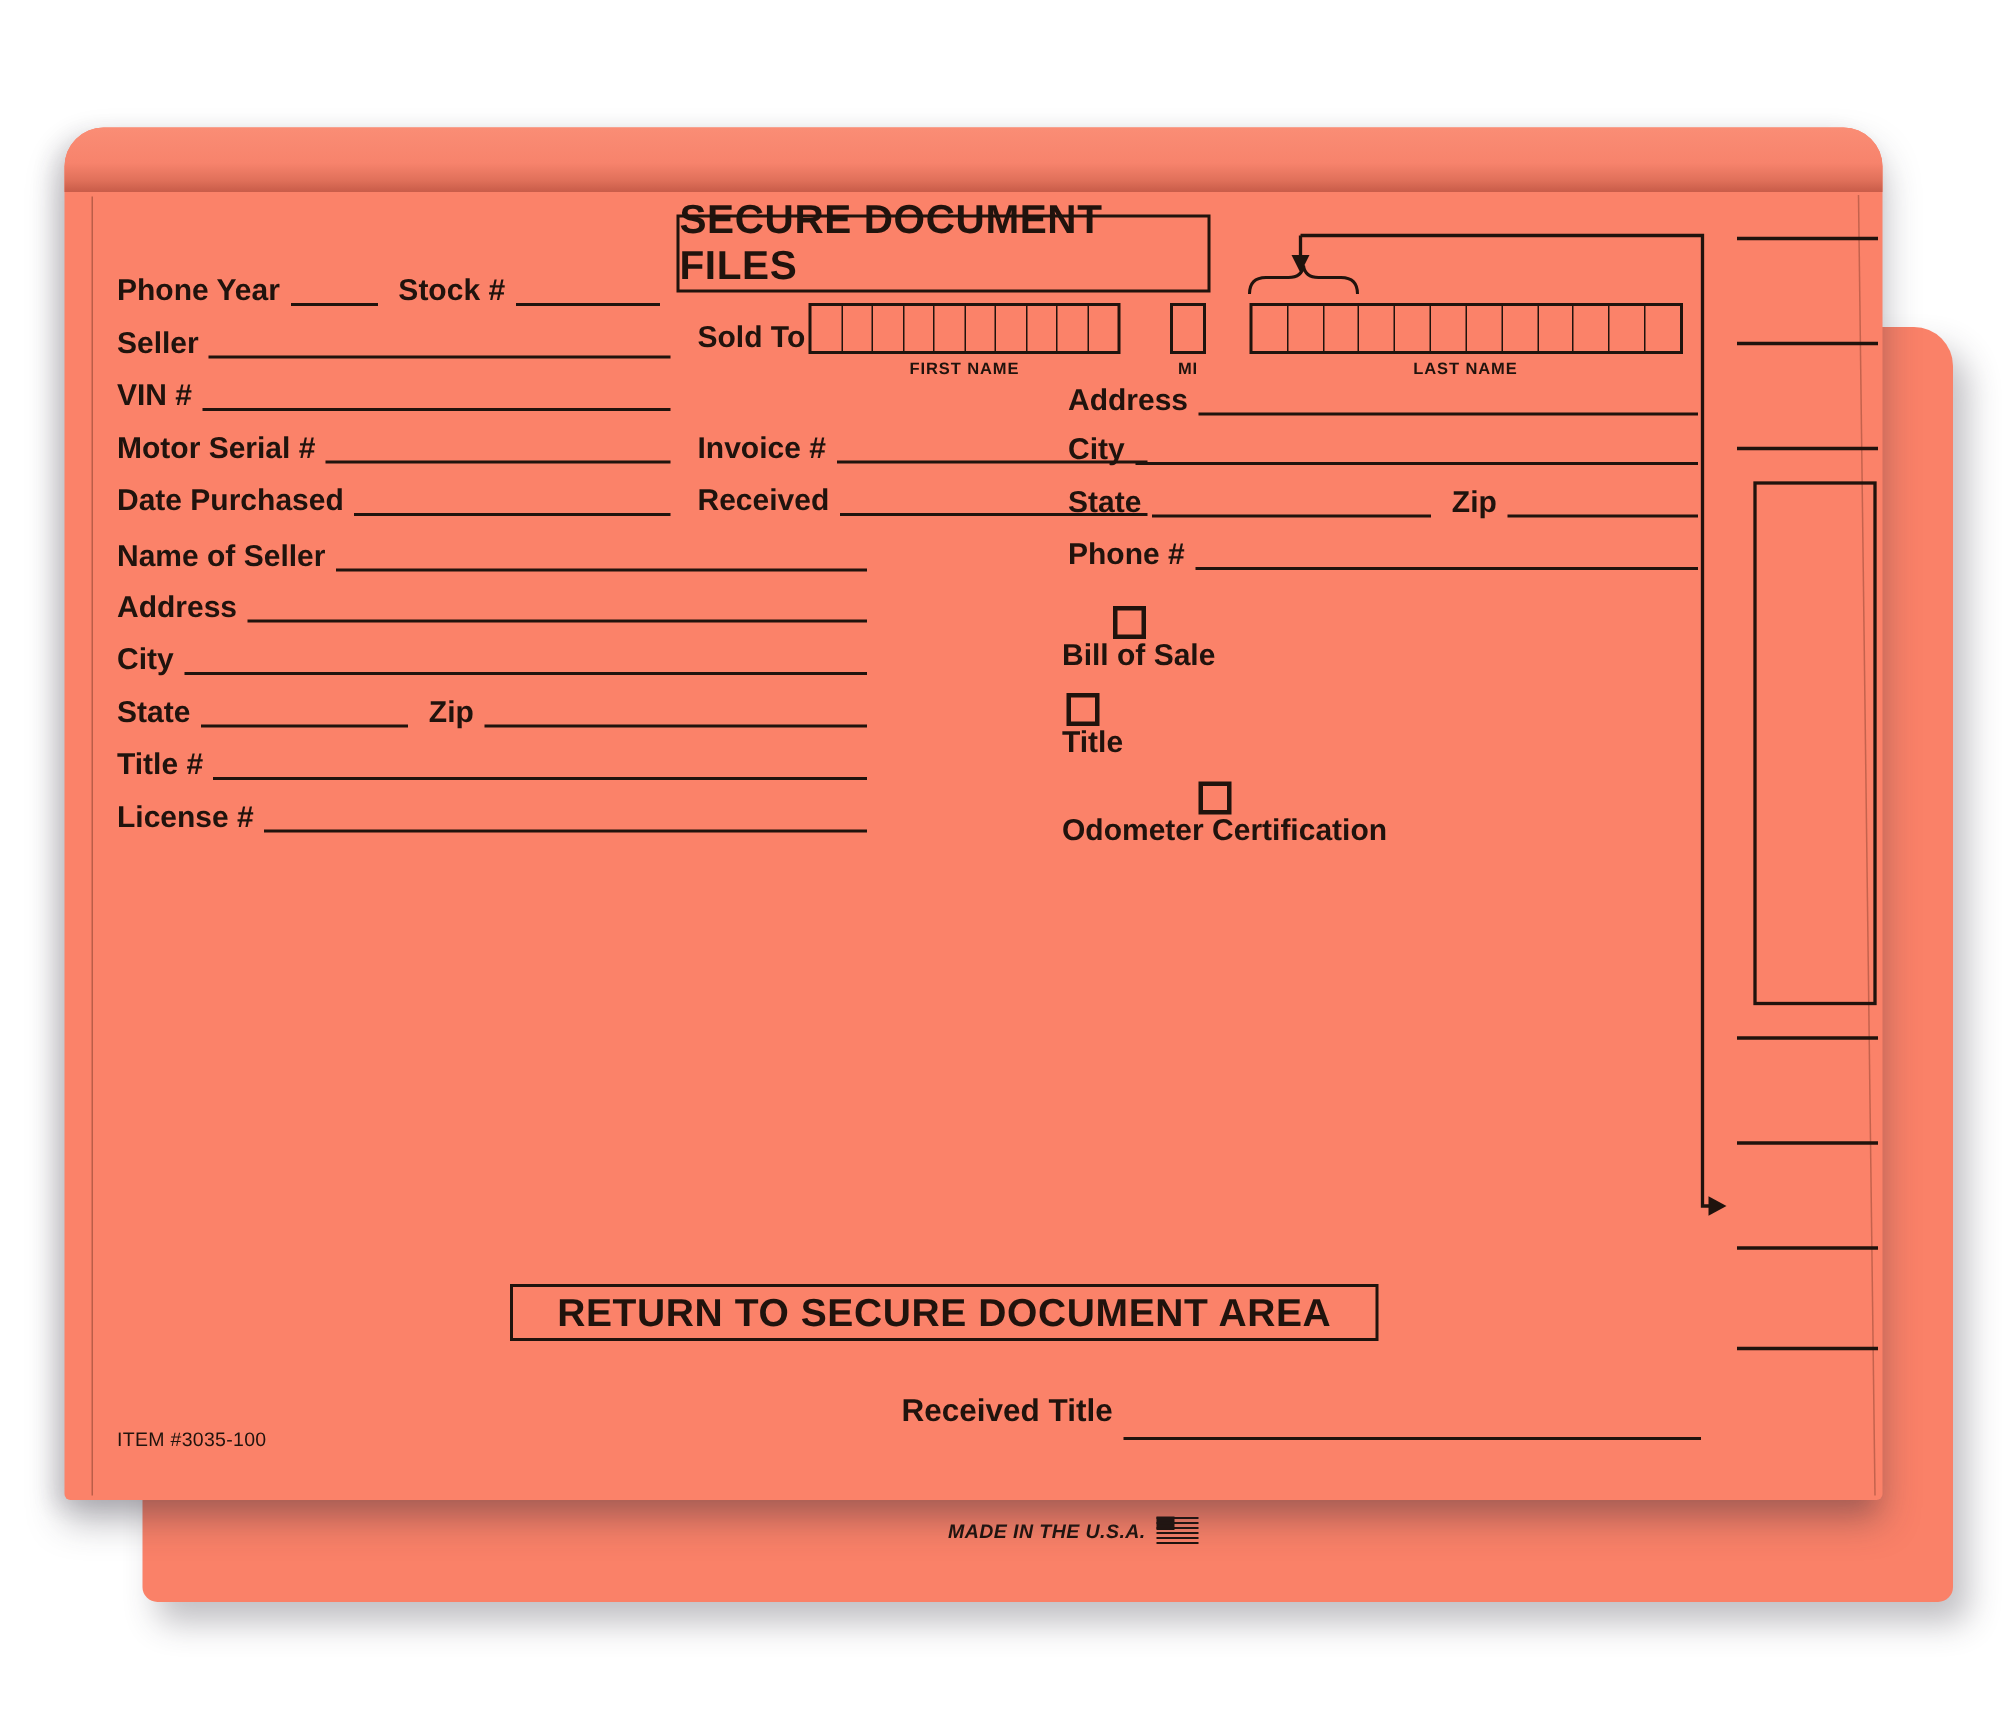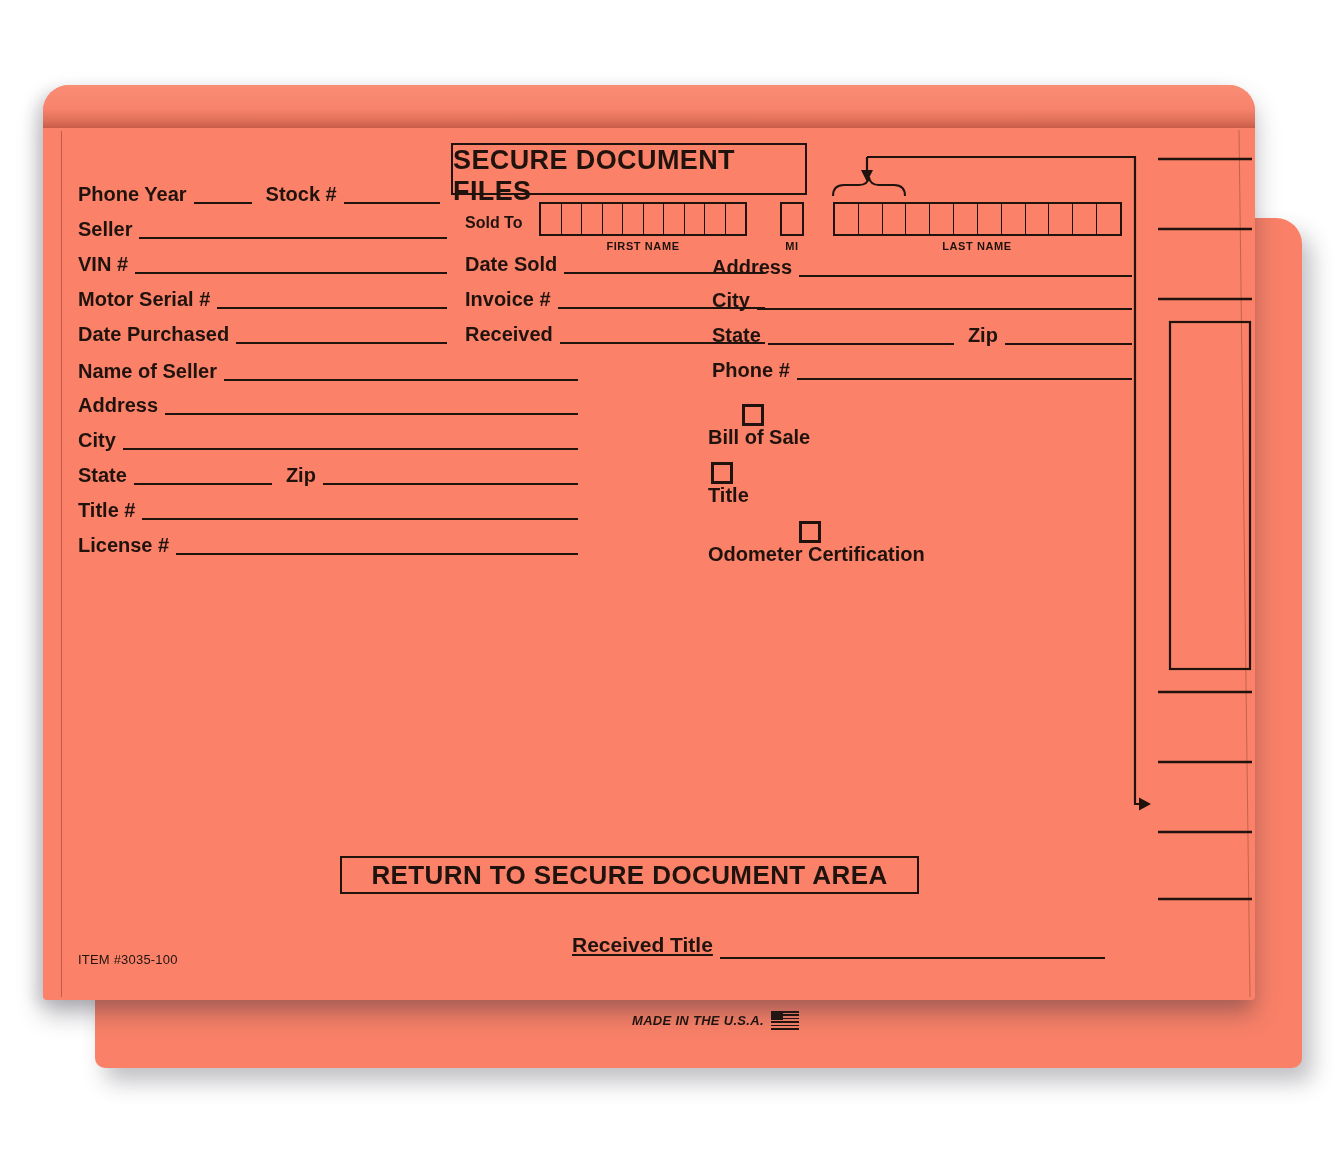--- a/index.html
+++ b/index.html
@@ -8,37 +8,37 @@
   .scene{position:relative;width:1344px;height:1152px;overflow:hidden;background:#ffffff;}
   .env{position:absolute;background:var(--face);}
   .env.back{left:95px;top:218px;width:1207px;height:850px;border-radius:26px 26px 10px 10px;
             background:#fa8168;box-shadow:10px 14px 22px rgba(50,45,60,0.30);}
   .env.front{left:43px;top:85px;width:1212px;height:915px;border-radius:26px 26px 4px 4px;
              box-shadow:0 14px 24px rgba(50,45,60,0.35), -8px 4px 14px rgba(50,45,60,0.12);}
   .flap{position:absolute;left:0;top:0;right:0;height:43px;border-radius:26px 26px 0 0;
         background:linear-gradient(180deg,#fa8d75 0%,#f7836c 55%,#e0705a 82%,#cd604c 96%,#c95d4a 100%);}
   .overlay{position:absolute;left:0;top:0;width:1212px;height:915px;pointer-events:none;}
   .title-box{position:absolute;left:408px;top:58px;width:352px;height:48px;border:2.5px solid var(--ink);
-             display:flex;align-items:flex-start;justify-content:center;font-weight:bold;font-size:27px;letter-spacing:.4px;}
+             display:flex;align-items:flex-end;justify-content:center;font-weight:bold;font-size:27px;letter-spacing:.4px;}
   .row{position:absolute;display:flex;align-items:flex-end;height:26px;}
   .lbl{font-weight:bold;font-size:20px;line-height:1;padding-right:7px;white-space:nowrap;}
   .lbl.mid{padding-left:14px;}
   .line{display:inline-block;border-bottom:2.2px solid var(--ink);height:100%;}
   .grow{flex:1;}
-  .soldto-lbl{position:absolute;left:422px;top:129px;font-weight:bold;font-size:16px;text-align:right;}
+  .soldto-lbl{position:absolute;left:422px;top:129px;font-weight:bold;font-size:20px;text-align:right;}
   .cells{position:absolute;display:flex;height:34px;border:2px solid var(--ink);box-sizing:border-box;}
   .cells i{flex:1;border-right:1.8px solid var(--ink);}
   .cells i:last-child{border-right:none;}
   .cap{position:absolute;font-weight:bold;font-size:11px;letter-spacing:.6px;white-space:nowrap;transform:translateX(-50%);}
   .check{position:absolute;display:flex;align-items:center;flex-direction:column;}
   .check .box{width:22px;height:22px;border:3px solid var(--ink);box-sizing:border-box;margin-right:13px;}
   .clbl{font-weight:bold;font-size:20px;white-space:nowrap;}
   .return-box{position:absolute;left:297px;top:771px;width:575px;height:34px;border:2px solid var(--ink);
               display:flex;align-items:center;justify-content:center;font-weight:bold;font-size:26px;letter-spacing:.4px;}
-  .recv{position:absolute;left:529px;top:845px;width:533px;height:28px;display:flex;align-items:center;text-decoration:underline;}
+  .recv{position:absolute;left:558px;top:845px;width:533px;height:28px;display:flex;align-items:flex-start;}
   .recv .lbl{font-size:21px;}
   .sig-cap{position:absolute;left:669px;top:875px;width:393px;text-align:center;font-weight:bold;font-size:15px;}
   .item-no{position:absolute;left:35px;top:867px;font-size:13px;font-weight:normal;letter-spacing:.2px;}
   .made-row{position:absolute;left:537px;top:793px;display:flex;align-items:center;font-style:italic;}
   .made-row span{font-weight:bold;font-size:13px;letter-spacing:.3px;}
   .flag{position:relative;width:28px;height:19px;margin-left:7px;
         background:repeating-linear-gradient(180deg,var(--ink) 0 1.6px,transparent 1.6px 3.4px);}
   .flag .canton{position:absolute;left:0;top:0;width:12px;height:9px;background:var(--ink);}
 </style>
 </head>
@@ -159,24 +159,20 @@
         <i></i>
         <i></i>
         <i></i>
         <i></i>
         <i></i>
     </div>
     <span class="cap" style="left:600px;top:155px">FIRST NAME</span>
     <span class="cap" style="left:749px;top:155px">MI</span>
     <span class="cap" style="left:934px;top:155px">LAST NAME</span>
 
-    <div class="row" style="left:422px;top:163px;width:300px">
-      <span class="lbl">Date Sold</span>
-      <span class="line grow"></span>
-    </div>
     <div class="row" style="left:422px;top:198px;width:300px">
       <span class="lbl">Invoice #</span>
       <span class="line grow"></span>
     </div>
     <div class="row" style="left:422px;top:233px;width:300px">
       <span class="lbl">Received</span>
       <span class="line grow"></span>
     </div>
 
     <div class="row" style="left:669px;top:166px;width:420px">

